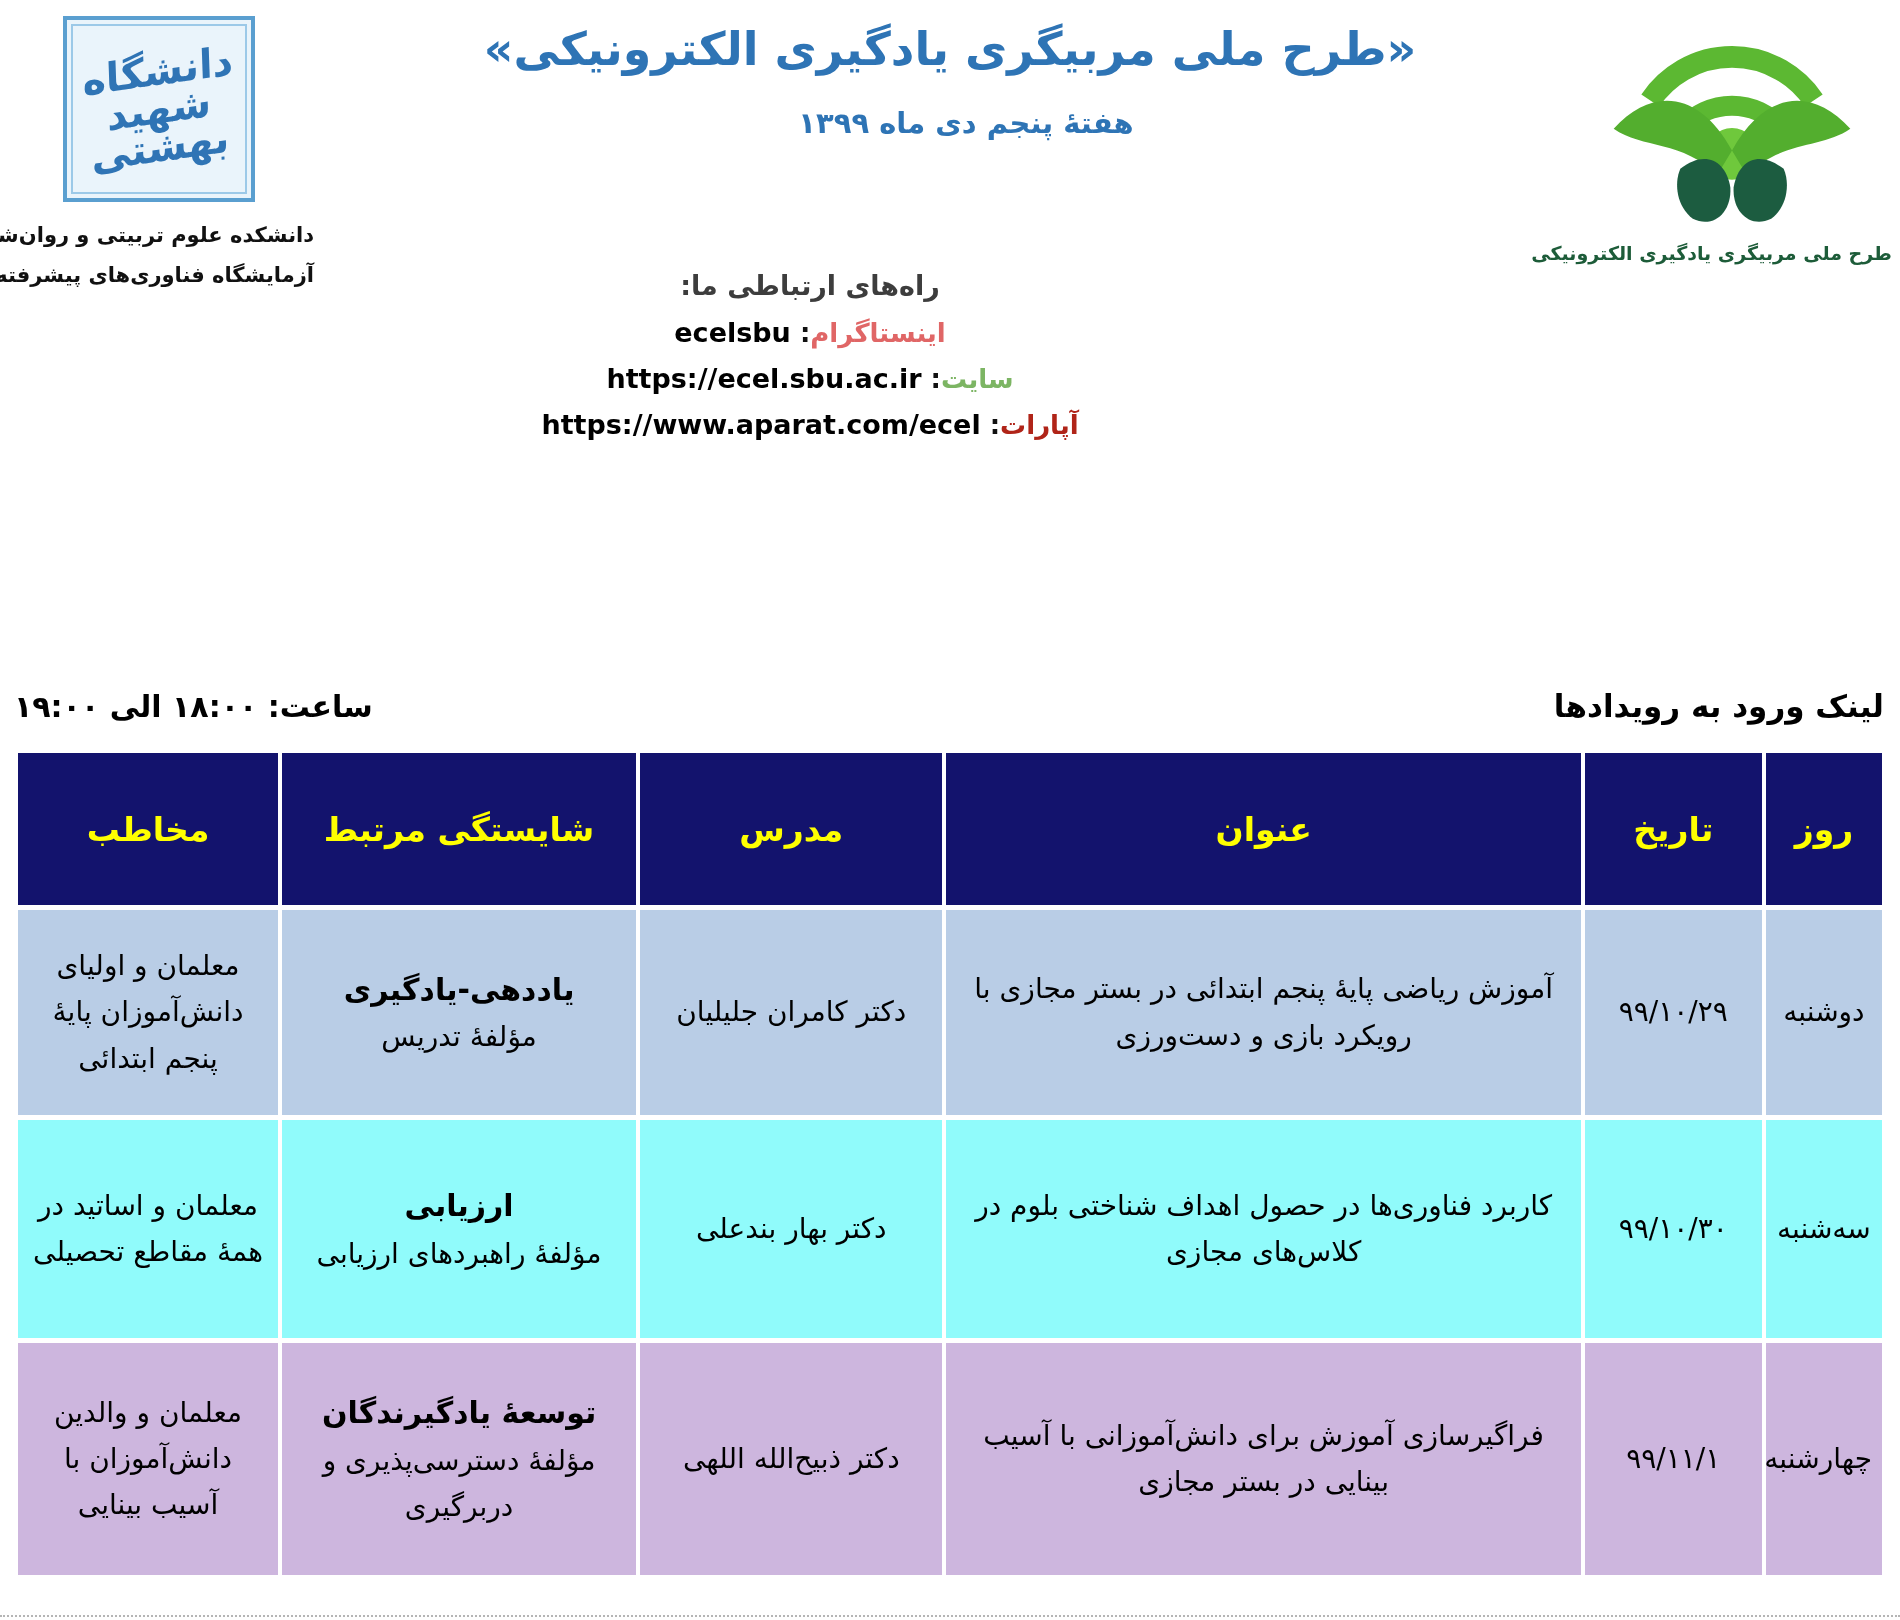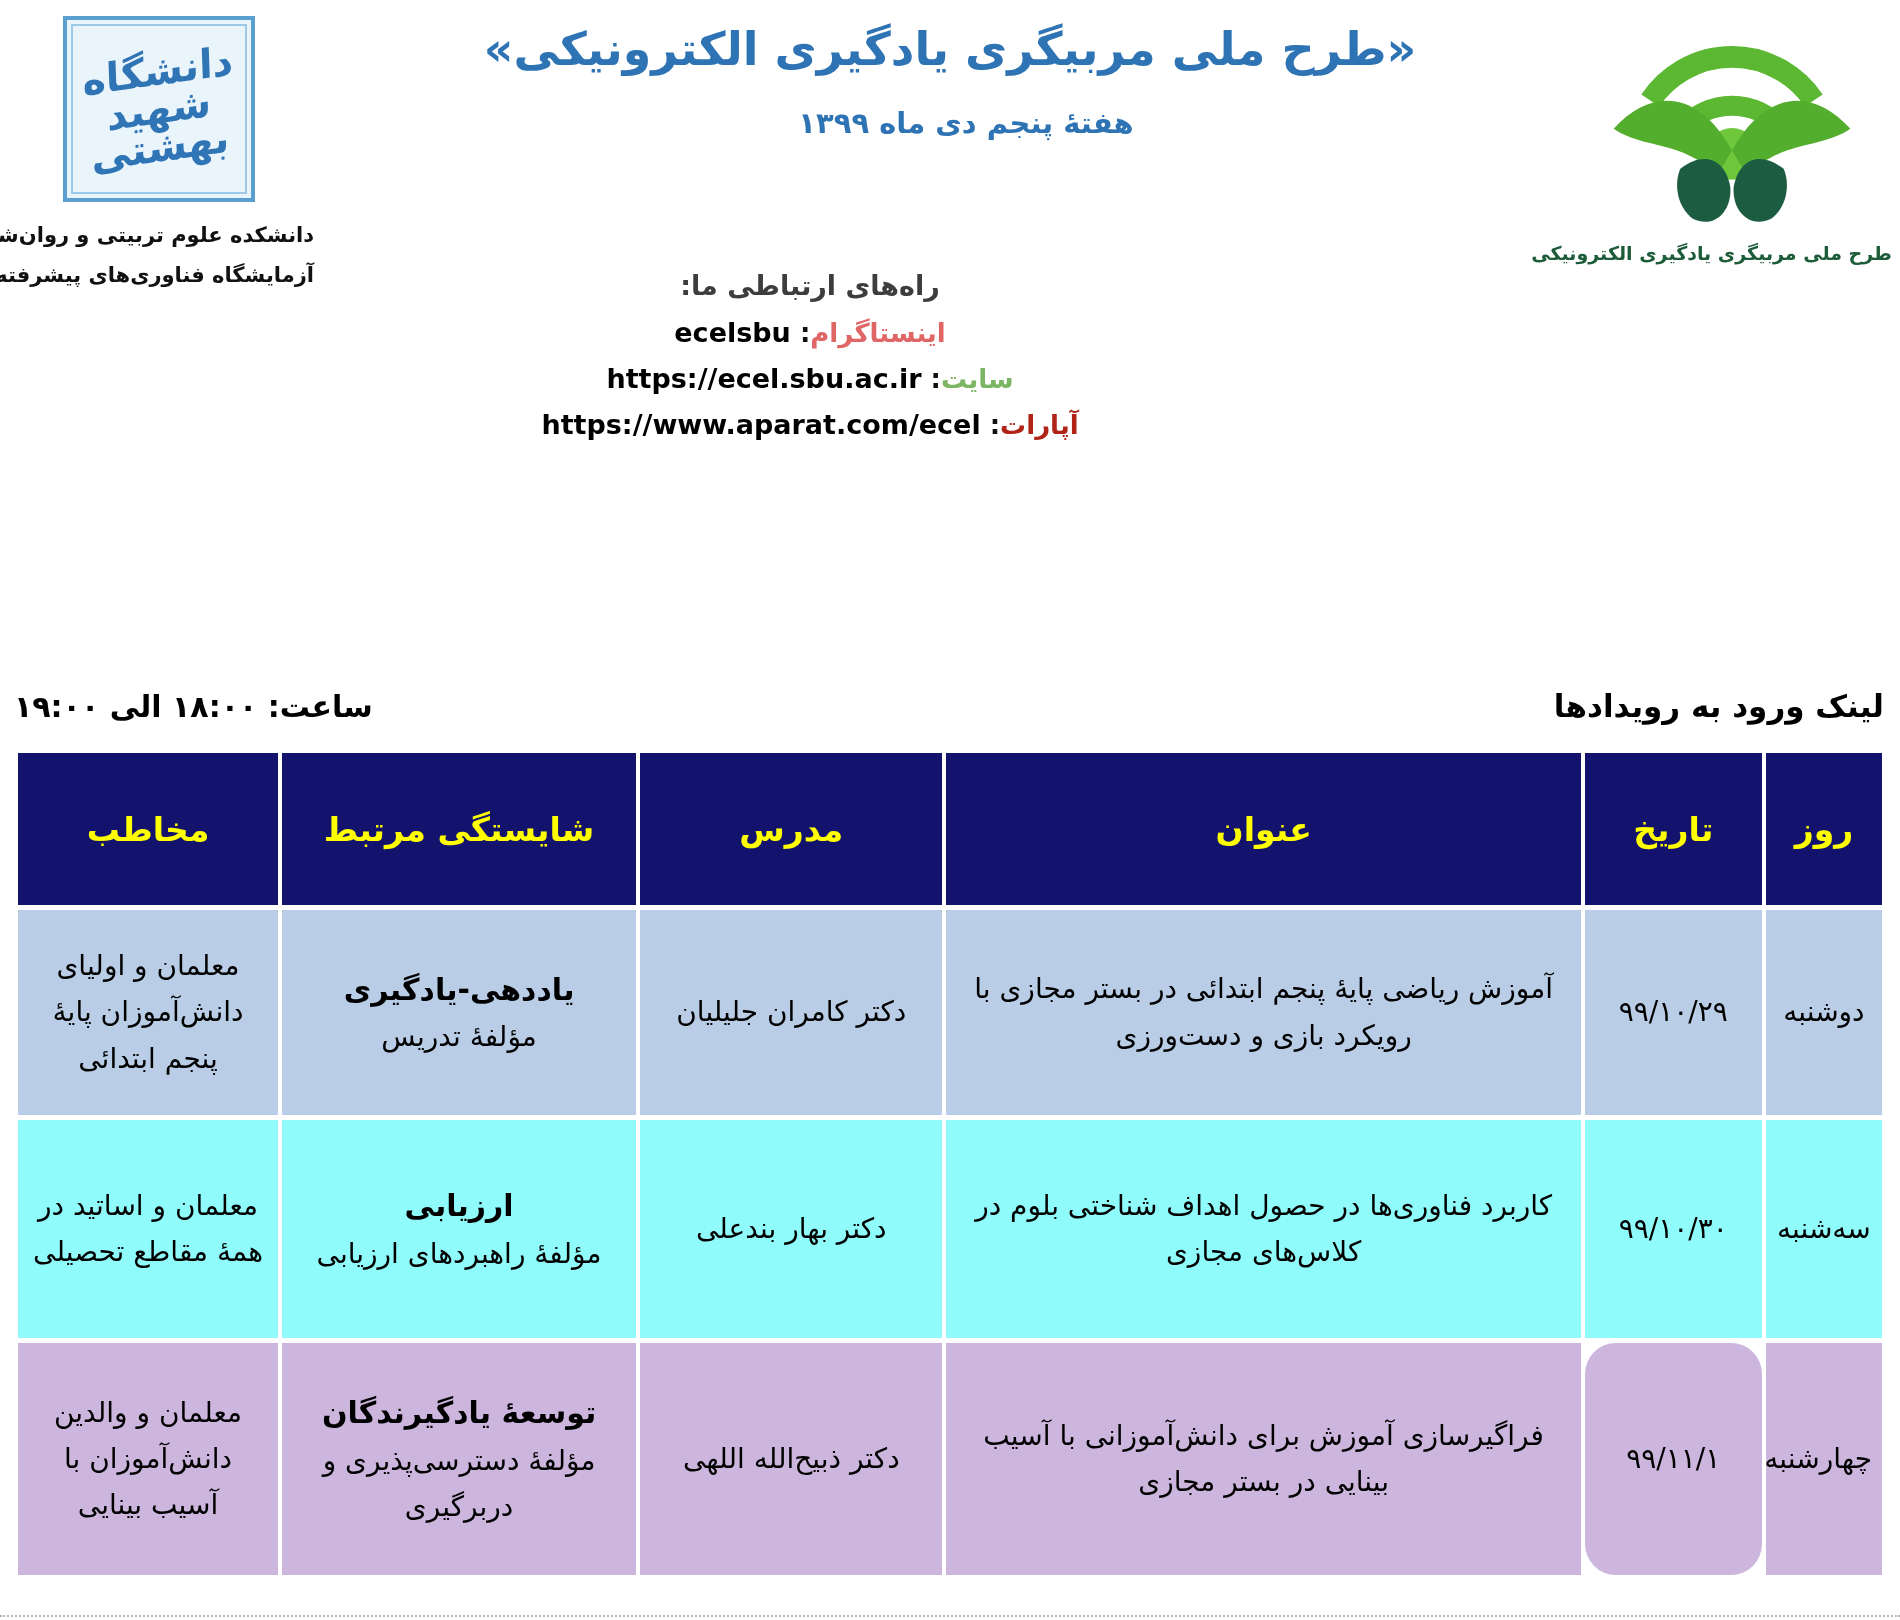--- a/index.html
+++ b/index.html
@@ -150,21 +150,21 @@
         <td style="background-color: rgb(144, 251, 251);">کاربرد فناوری‌ها در حصول اهداف شناختی بلوم در کلاس‌های مجازی</td>
         <td style="background-color: rgb(144, 251, 251);">دکتر بهار بندعلی</td>
         <td style="background-color: rgb(144, 251, 251);">
           <span class="comp-main">ارزیابی</span>
           <span class="comp-sub">مؤلفهٔ راهبردهای ارزیابی</span>
         </td>
         <td style="background-color: rgb(144, 251, 251);">معلمان و اساتید در همهٔ مقاطع تحصیلی</td>
       </tr>
       <tr class="r2">
         <td style="background-color: rgb(205, 182, 222);">چهارشنبه</td>
-        <td class="date-cell" style="background-color: rgb(205, 182, 222); border-radius: 31px;">۹۹/۱۱/۱</td>
+        <td class="date-cell" style="background-color: rgb(205, 182, 222);">۹۹/۱۱/۱</td>
         <td style="background-color: rgb(205, 182, 222);">فراگیرسازی آموزش برای دانش‌آموزانی با آسیب بینایی در بستر مجازی</td>
         <td style="background-color: rgb(205, 182, 222);">دکتر ذبیح‌الله اللهی</td>
         <td style="background-color: rgb(205, 182, 222);">
           <span class="comp-main">توسعهٔ یادگیرندگان</span>
           <span class="comp-sub">مؤلفهٔ دسترسی‌پذیری و دربرگیری</span>
         </td>
         <td style="background-color: rgb(205, 182, 222);">معلمان و والدین دانش‌آموزان با آسیب بینایی</td>
       </tr>
     </tbody>
   </table>

